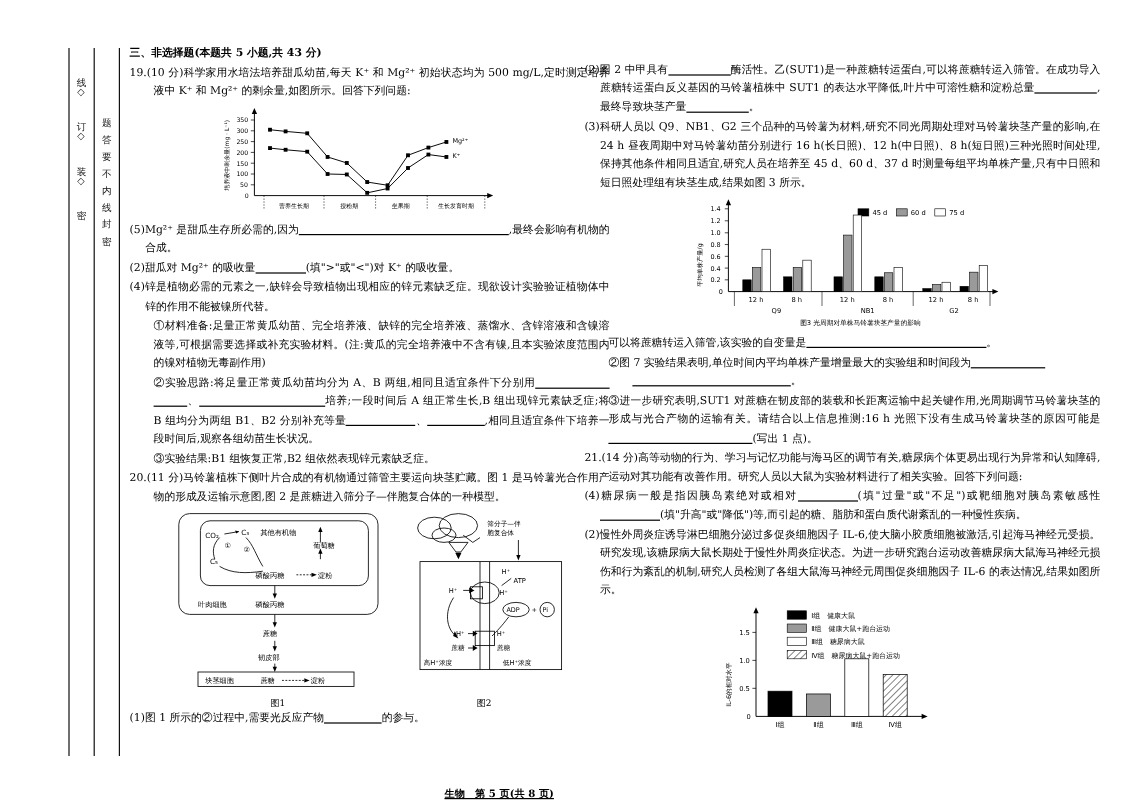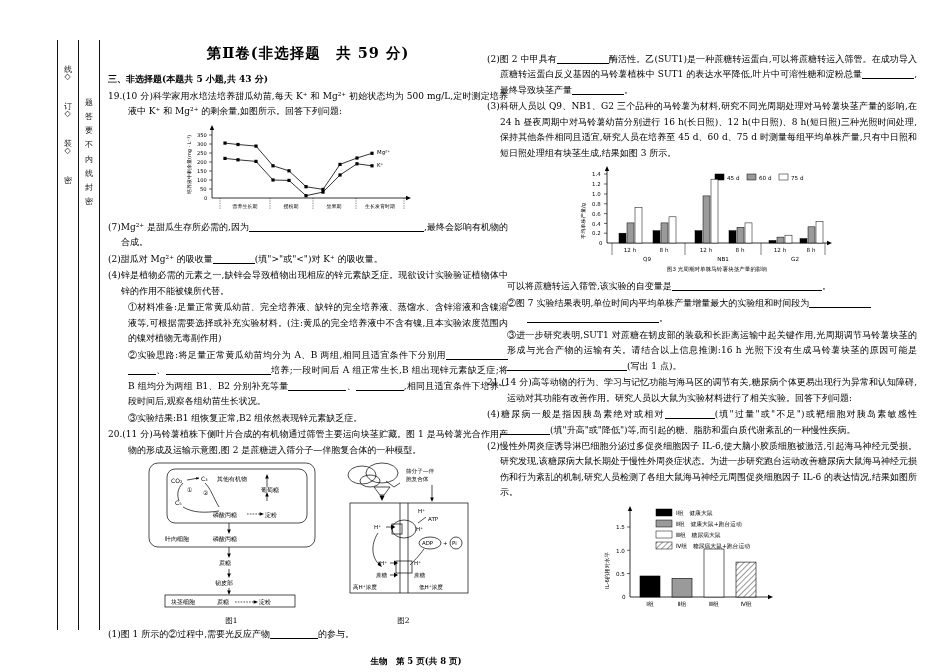--- a/index.html
+++ b/index.html
@@ -31,40 +31,39 @@
 
   
   .fig{position:relative;margin:4px auto;}
   .figcap{text-align:center;font-size:7.5px;margin-top:1px;}
 
   
   .dia-wrap{display:flex;justify-content:center;gap:13px;margin-top:3px;}
 
   
   .footer{position:absolute;width:400px;text-align:center;font-size:8.5px;font-weight:bold;}
-  .footer.f-left{left:108px;top:620px;}
+  .footer.f-left{left:108px;top:620px;text-decoration:underline;}
 
   svg text{font-family:"DejaVu Sans","Liberation Sans",sans-serif;}
 </style>
 </head>
 <body>
 
 <div class="page">
 
   <div class="seal-col">
     <div class="seal-line l1"></div>
     <div class="seal-line l2"></div>
     <div class="seal-line l3"></div>
     <div class="seal-text seal-outer">线◇订◇装◇密</div>
     <div class="seal-text seal-inner">题答要不内线封密</div>
   </div>
 
   <div class="col col-left">
 
-    <div class="title">第Ⅱ卷(非选择题　共 59 分)</div>
     <div class="sec-head">三、非选择题(本题共 5 小题,共 43 分)</div>
 
     <div class="q hang2">19.(10 分)科学家用水培法培养甜瓜幼苗,每天 K⁺ 和 Mg²⁺ 初始状态均为 500 mg/L,定时测定培养液中 K⁺ 和 Mg²⁺ 的剩余量,如图所示。回答下列问题:</div>
 
     <div class="fig">
       <svg width="300" height="92" viewBox="0 0 300 92" style="display:block;margin:0 auto;">
 
         <line x1="54" y1="4" x2="54" y2="74" stroke="#000" stroke-width="0.8"></line>
         <polygon points="54,1 51.8,6 56.2,6" fill="#000"></polygon>
 
@@ -130,21 +129,21 @@
             <rect x="146.4" y="70.1" width="3.2" height="3.2"></rect>
           <rect x="163.4" y="66.5" width="3.2" height="3.2"></rect>
             <rect x="180.4" y="49.4" width="3.2" height="3.2"></rect>
           <rect x="197.4" y="38.2" width="3.2" height="3.2"></rect>
             <rect x="212.4" y="40.2" width="3.2" height="3.2"></rect>
         </g>
         <text x="219" y="43" font-size="5.4">K⁺</text>
       </svg>
     </div>
 
-    <div class="q hang"><span>(7)Mg²⁺ 是甜瓜生存所必需的,因为</span><span class="blank" style="width:175px"></span><span>,最终会影响有机物的合成。</span></div>
+    <div class="q hang"><span>(5)Mg²⁺ 是甜瓜生存所必需的,因为</span><span class="blank" style="width:175px"></span><span>,最终会影响有机物的合成。</span></div>
     <div class="q hang"><span>(2)甜瓜对 Mg²⁺ 的吸收量</span><span class="blank" style="width:42px"></span><span>(填"&gt;"或"&lt;")对 K⁺ 的吸收量。</span></div>
     <div class="q hang">(4)锌是植物必需的元素之一,缺锌会导致植物出现相应的锌元素缺乏症。现欲设计实验验证植物体中锌的作用不能被镍所代替。</div>
     <div class="q hang" style="padding-left:20px;text-indent:0">①材料准备:足量正常黄瓜幼苗、完全培养液、缺锌的完全培养液、蒸馏水、含锌溶液和含镍溶液等,可根据需要选择或补充实验材料。(注:黄瓜的完全培养液中不含有镍,且本实验浓度范围内的镍对植物无毒副作用)</div>
     <div class="q hang" style="padding-left:20px;text-indent:0"><span>②实验思路:将足量正常黄瓜幼苗均分为 A、B 两组,相同且适宜条件下分别用</span><span class="blank" style="width:62px"></span><span class="blank" style="width:28px"></span>、<span class="blank" style="width:105px"></span><span>培养;一段时间后 A 组正常生长,B 组出现锌元素缺乏症;将 B 组均分为两组 B1、B2 分别补充等量</span><span class="blank" style="width:58px"></span>、<span class="blank" style="width:48px"></span><span>,相同且适宜条件下培养一段时间后,观察各组幼苗生长状况。</span></div>
     <div class="q hang" style="padding-left:20px;text-indent:0">③实验结果:B1 组恢复正常,B2 组依然表现锌元素缺乏症。</div>
 
     <div class="q hang2">20.(11 分)马铃薯植株下侧叶片合成的有机物通过筛管主要运向块茎贮藏。图 1 是马铃薯光合作用产物的形成及运输示意图,图 2 是蔗糖进入筛分子—伴胞复合体的一种模型。</div>
 
     <div class="dia-wrap">
 
@@ -256,21 +255,21 @@
 
     <div class="q hang"><span>(1)图 1 所示的②过程中,需要光反应产物</span><span class="blank" style="width:48px"></span><span>的参与。</span></div>
 
     <div class="footer f-left">生物　第 5 页(共 8 页)</div>
   </div>
 
   <div class="col col-right">
 
     <div class="q hang" style="margin-top:16px"><span>(2)图 2 中甲具有</span><span class="blank" style="width:52px"></span><span>酶活性。乙(SUT1)是一种蔗糖转运蛋白,可以将蔗糖转运入筛管。在成功导入蔗糖转运蛋白反义基因的马铃薯植株中 SUT1 的表达水平降低,叶片中可溶性糖和淀粉总量</span><span class="blank" style="width:52px"></span><span>,最终导致块茎产量</span><span class="blank" style="width:52px"></span><span>。</span></div>
 
-    <div class="q hang">(3)科研人员以 Q9、NB1、G2 三个品种的马铃薯为材料,研究不同光周期处理对马铃薯块茎产量的影响,在 24 h 昼夜周期中对马铃薯幼苗分别进行 16 h(长日照)、12 h(中日照)、8 h(短日照)三种光照时间处理,保持其他条件相同且适宜,研究人员在培养至 45 d、60 d、75 d 时测量每组平均单株产量,只有中日照和短日照处理组有块茎生成,结果如图 3 所示。</div>
+    <div class="q hang">(3)科研人员以 Q9、NB1、G2 三个品种的马铃薯为材料,研究不同光周期处理对马铃薯块茎产量的影响,在 24 h 昼夜周期中对马铃薯幼苗分别进行 16 h(长日照)、12 h(中日照)、8 h(短日照)三种光照时间处理,保持其他条件相同且适宜,研究人员在培养至 45 d、60 d、37 d 时测量每组平均单株产量,只有中日照和短日照处理组有块茎生成,结果如图 3 所示。</div>
 
     <div class="fig">
       <svg width="330" height="110" viewBox="0 0 330 110" style="display:block;margin:0 auto;">
 
         <line x1="70" y1="4" x2="70" y2="78" stroke="#000" stroke-width="0.8"></line>
         <polygon points="70,1 67.8,6 72.2,6" fill="#000"></polygon>
         <line x1="70" y1="78" x2="292" y2="78" stroke="#000" stroke-width="0.8"></line>
         <polygon points="295,78 290,75.8 290,80.2" fill="#000"></polygon>
         <g font-size="5.4" fill="#000">
           <line x1="67" y1="9" x2="70" y2="9" stroke="#000" stroke-width="0.6"></line>

